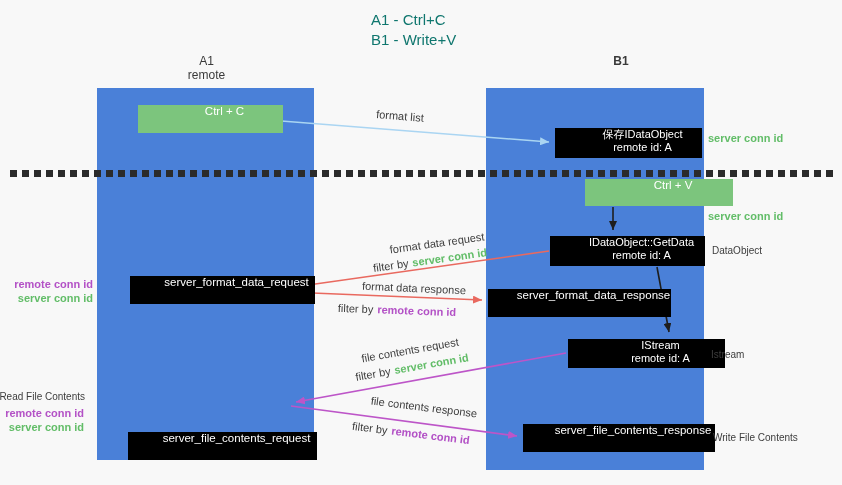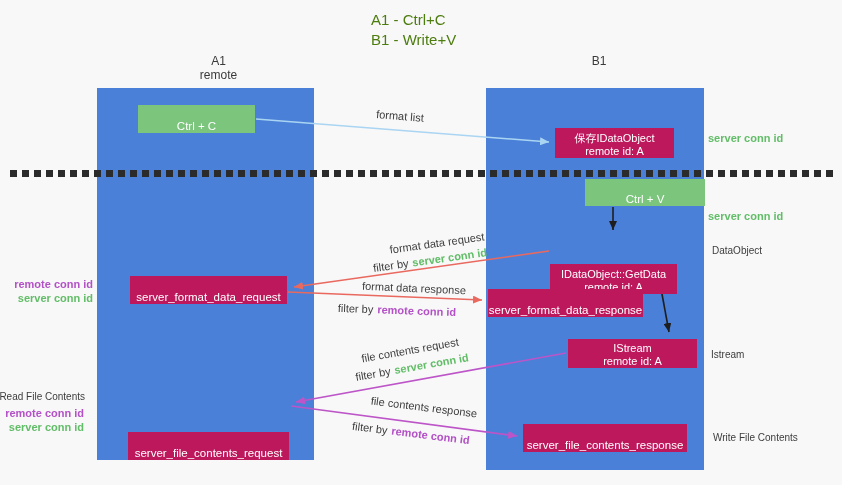--- a/index.html
+++ b/index.html
@@ -1,55 +1,55 @@
 <!DOCTYPE html>
 <html><head>
 <meta charset="utf-8">
 <style>
   html,body{margin:0;padding:0;}
   .canvas{
     position:relative; width:842px; height:485px;
     background:#f8f8f8; overflow:hidden;
     font-family:"Liberation Sans", sans-serif; color:#3d3d3d;
   }
-  .title{position:absolute; left:371px; top:10px; font-size:15px; line-height:20px; color:#4d7c0f;}
+  .title{position:absolute; left:371px; top:10px; font-size:15px; line-height:20px; color:#0f766e;}
   .lane{position:absolute; background:#4a80d8;}
   .lane-header{position:absolute; text-align:center; font-size:12px; line-height:14px; color:#3a3a3a;}
   .divider{position:absolute; left:10px; top:170px; width:825px; height:7px;
     background:repeating-linear-gradient(90deg,#2b2b2b 0 7px, transparent 7px 12px);}
   .node{position:absolute; display:flex; flex-direction:column; align-items:center;
-    justify-content:flex-end; color:#fff; text-align:center; font-size:11px; line-height:13px;}
+    justify-content:flex-start; color:#fff; text-align:center; font-size:11px; line-height:13px;padding-left:28px;}
   .node.single{font-size:11.5px;}
   .green-node{background:#7cc57d;}
-  .orange-node{background:#be185d;}
+  .orange-node{background:#000000;}
   .arrows{position:absolute; left:0; top:0; pointer-events:none;}
   .arrow-label{position:absolute; font-size:11px; white-space:nowrap; color:#3d3d3d;
     transform-origin:center;}
   .pair-label{line-height:14px;}
   .pair-label span:first-child{margin-right:4px;}
   .side-label{position:absolute; font-size:10px; white-space:nowrap; color:#3d3d3d;}
   .side-pair{position:absolute; font-size:11px; line-height:14px; text-align:right; white-space:nowrap;}
   .b-green{color:#62bd68; font-weight:bold; font-size:11px;}
   .b-purple{color:#b351c6; font-weight:bold; font-size:11px;}
 </style>
 </head>
 <body>
 
 <div class="canvas">
 
   <div class="title">
     <div>A1 - Ctrl+C</div>
     <div>B1 - Write+V</div>
   </div>
 
-  <div class="lane-header" style="left:110px; top:54px; width:217px;">
+  <div class="lane-header" style="left:98px; top:54px; width:217px;">
     <div>A1</div>
     <div>remote</div>
   </div>
-  <div class="lane-header" style="left:490px; top:54px; width:218px;">
+  <div class="lane-header" style="left:512px; top:54px; width:218px;font-weight:bold;">
     <div>B1</div>
   </div>
 
   <div class="lane" style="left:97px; top:88px; width:217px; height:372px;"></div>
   <div class="lane" style="left:486px; top:88px; width:218px; height:382px;"></div>
 
   <div class="divider"></div>
 
   <svg class="arrows" width="842" height="485" viewBox="0 0 842 485">
     <defs>
@@ -81,21 +81,21 @@
 
   <div class="node orange-node" style="left:555px; top:128px; width:119px; height:30px;">
     <div>保存IDataObject</div>
     <div>remote id: A</div>
   </div>
 
   <div class="node single green-node" style="left:553px; top:179px; width:120px; height:27px;margin-left:32px;">
     <div>Ctrl + V</div>
   </div>
 
-  <div class="node orange-node" style="left:550px; top:236px; width:127px; height:30px;margin-top:28px;">
+  <div class="node orange-node" style="left:550px; top:236px; width:127px; height:30px;">
     <div>IDataObject::GetData</div>
     <div>remote id: A</div>
   </div>
 
   <div class="node single orange-node" style="left:488px; top:289px; width:155px; height:28px;">
     <div>server_format_data_response</div>
   </div>
 
   <div class="node single orange-node" style="left:130px; top:276px; width:157px; height:28px;">
     <div>server_format_data_request</div>

